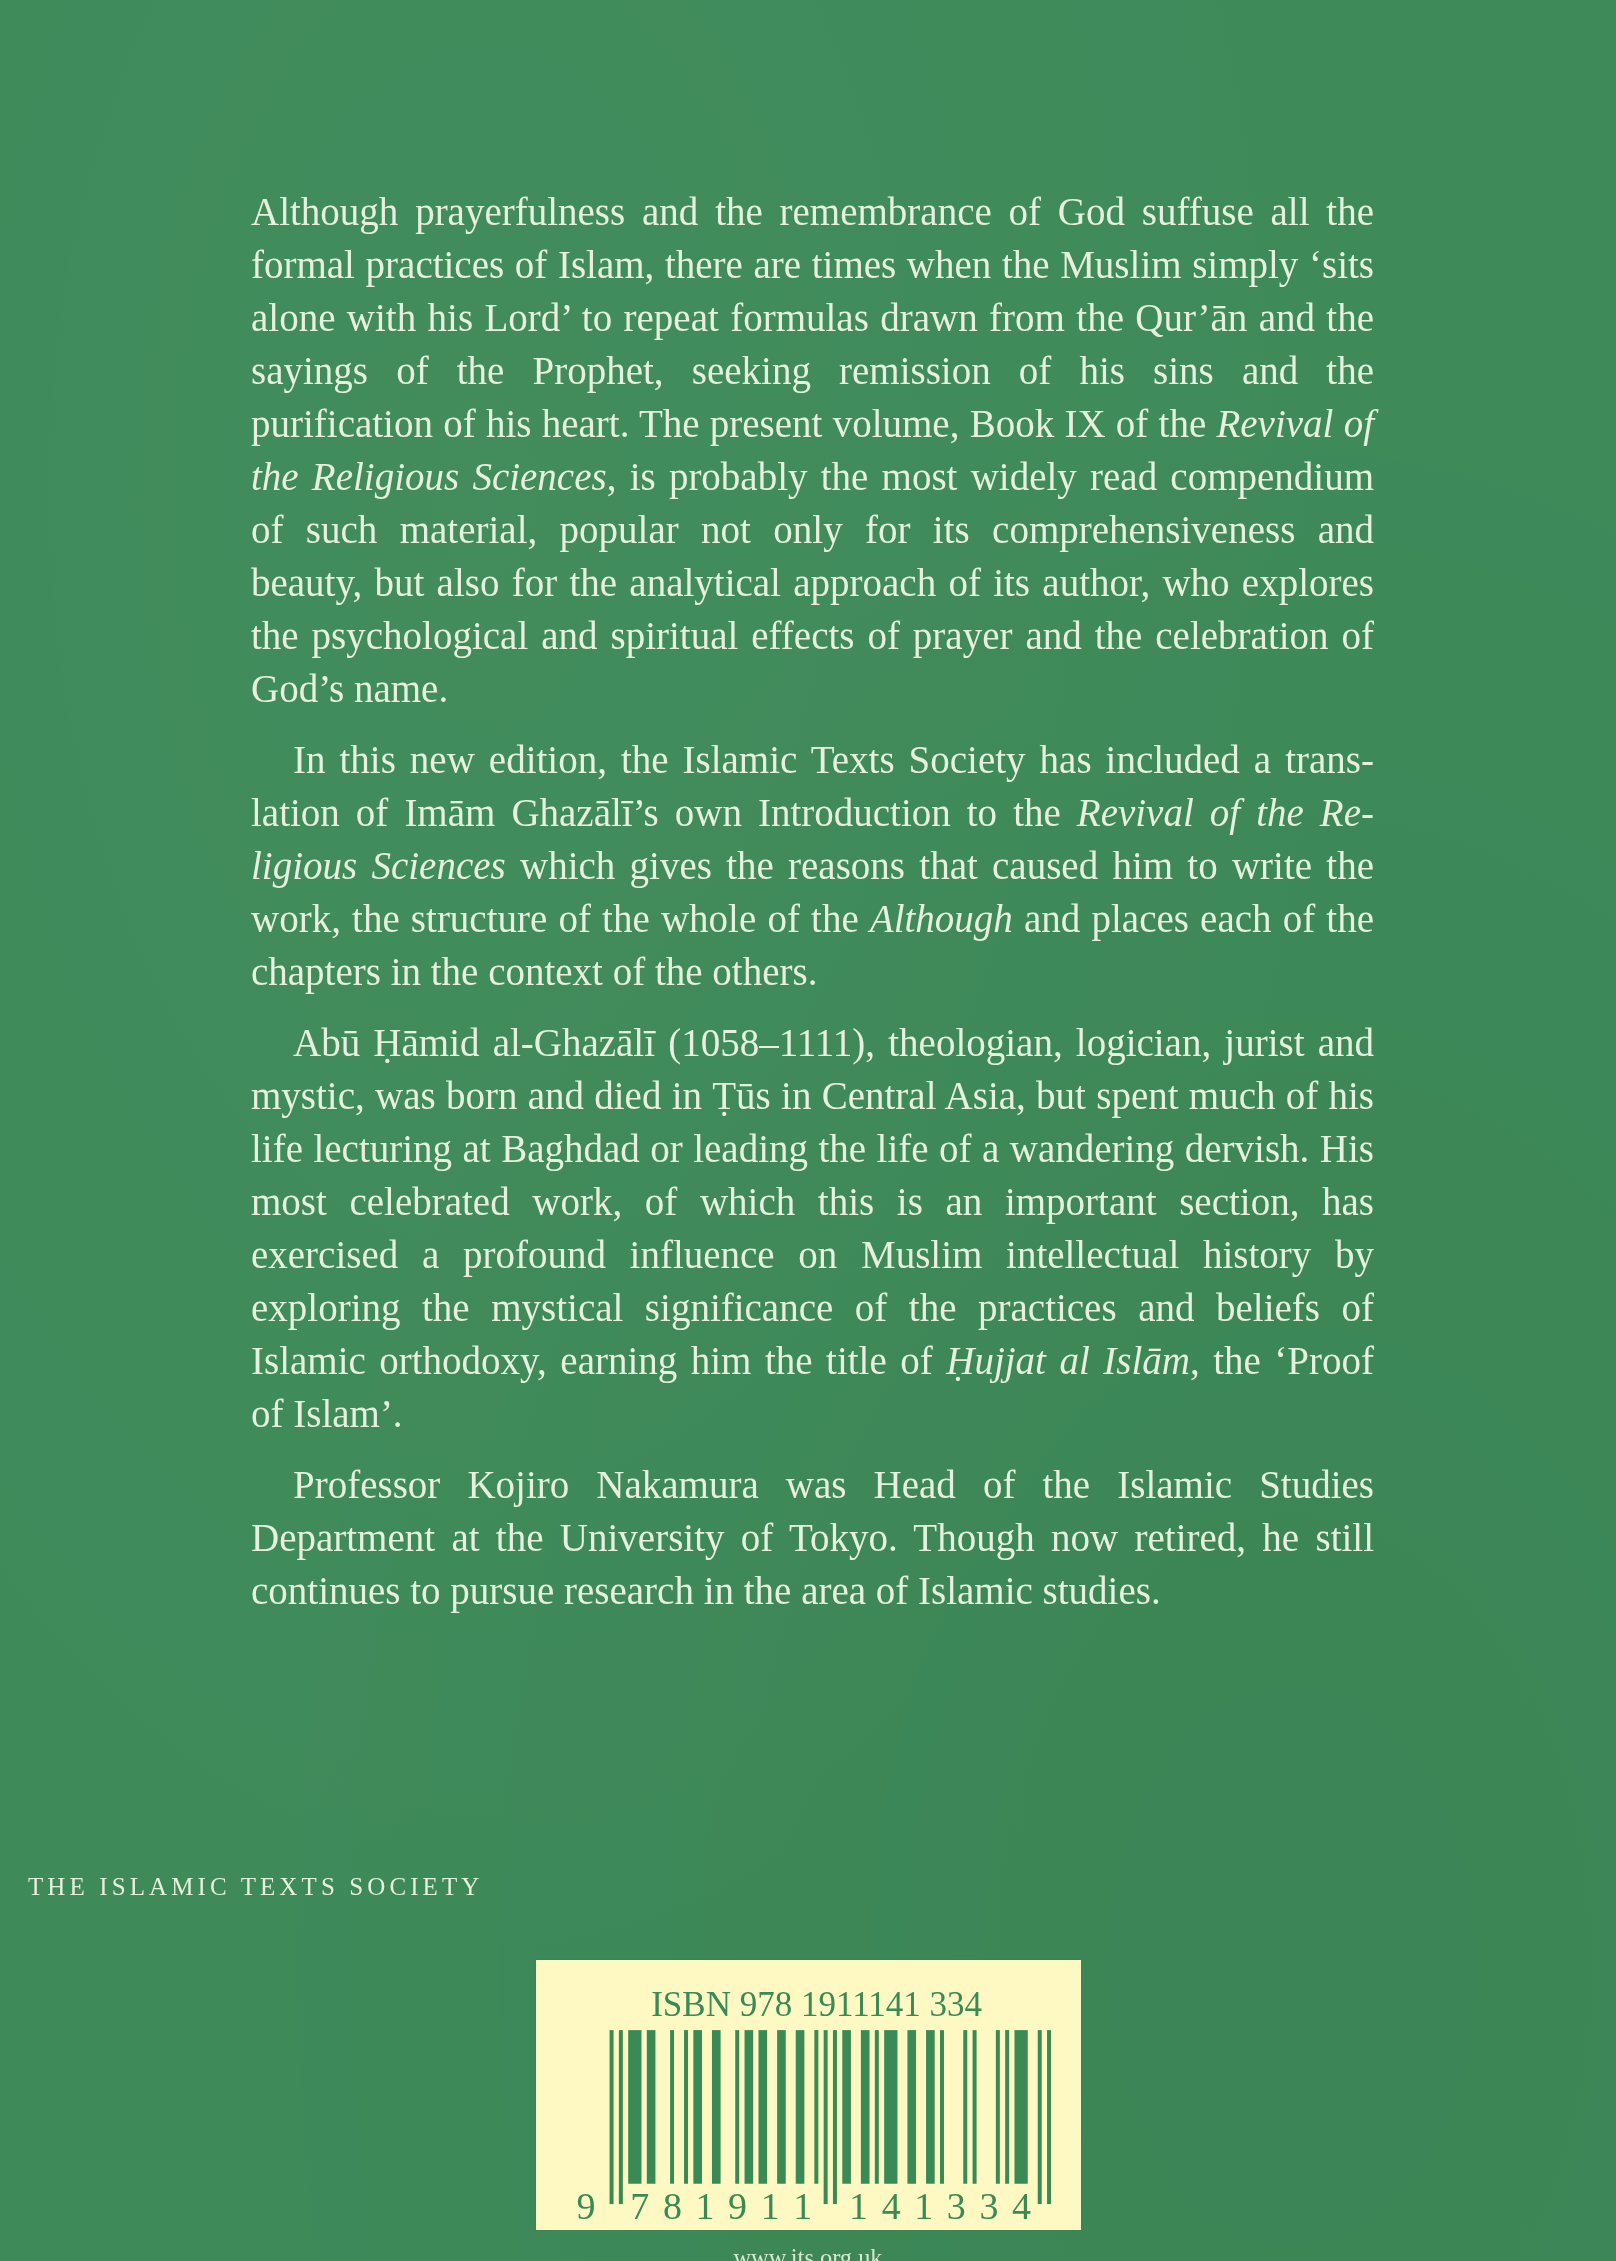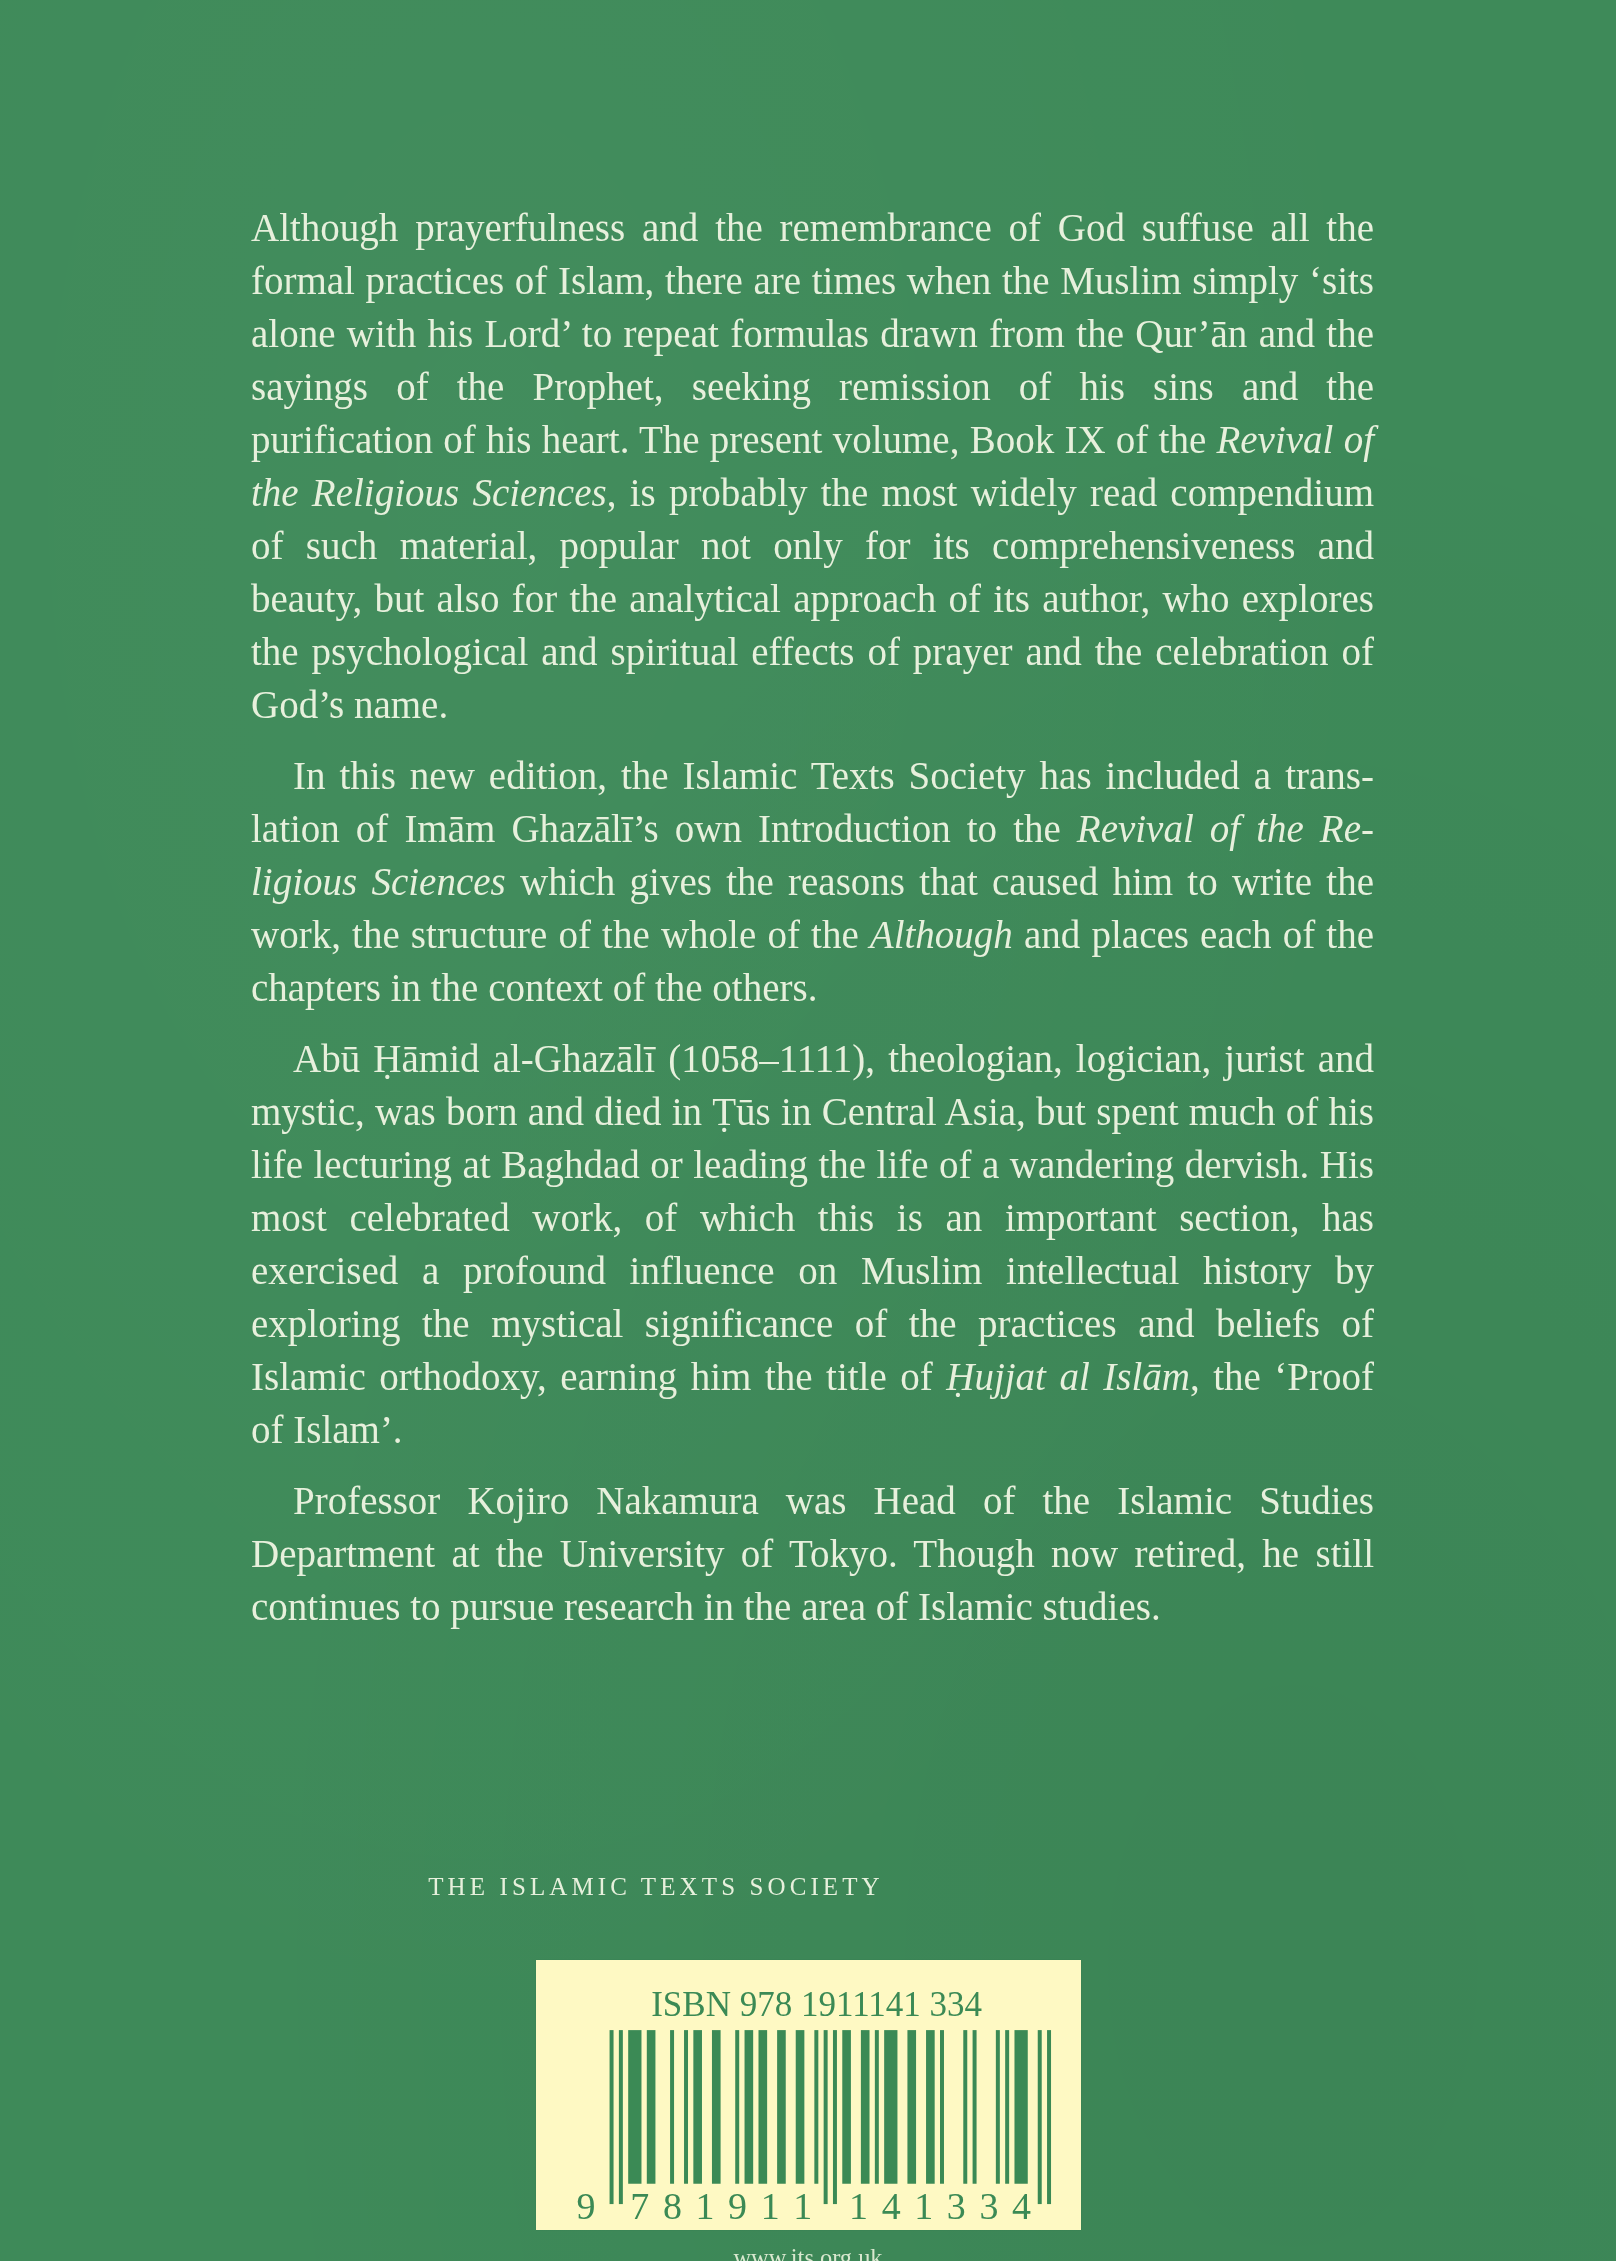--- a/index.html
+++ b/index.html
@@ -10,28 +10,28 @@
       radial-gradient(ellipse at 30% 20%, rgba(255,255,255,0.025), transparent 60%),
       radial-gradient(ellipse at 80% 80%, rgba(0,0,0,0.04), transparent 60%);
     position: relative; overflow: hidden;
     font-family: "Liberation Serif", "DejaVu Serif", serif;
   }
   .cover { position: absolute; inset: 0; }
   .blurb {
     position: absolute; left: 251px; top: 185px; width: 1123px;
     color: #e7f0dc;
     font-size: 39px; line-height: 53px;
-    text-align: justify; hyphens: manual; margin-top: 16px;
+    text-align: justify; hyphens: manual;
   }
   .blurb p { margin: 0 0 18px 0; }
   .blurb p.indent { text-indent: 42px; }
   .blurb em { font-style: italic; }
   .publisher {
     position: absolute; left: 0; width: 1312px; top: 1871px;
-    text-align: center; color: #e7f0dc;
+    color: #e7f0dc; padding-left: 28px;
   }
   .publisher .name { font-size: 25px; letter-spacing: 4.1px; line-height: 32px; }
   .publisher .city { font-size: 19px; letter-spacing: 2.7px; line-height: 27px; margin-top: 10px; }
   .barcode-box {
     position: absolute; left: 536px; top: 1960px; width: 545px; height: 270px;
     background: #fef9c3;
     box-shadow: 0 0 0.9px rgba(0,0,0,0.15);
   }
   .isbn-label {
     position: absolute; left: 0; width: 100%; top: 23.5px;

